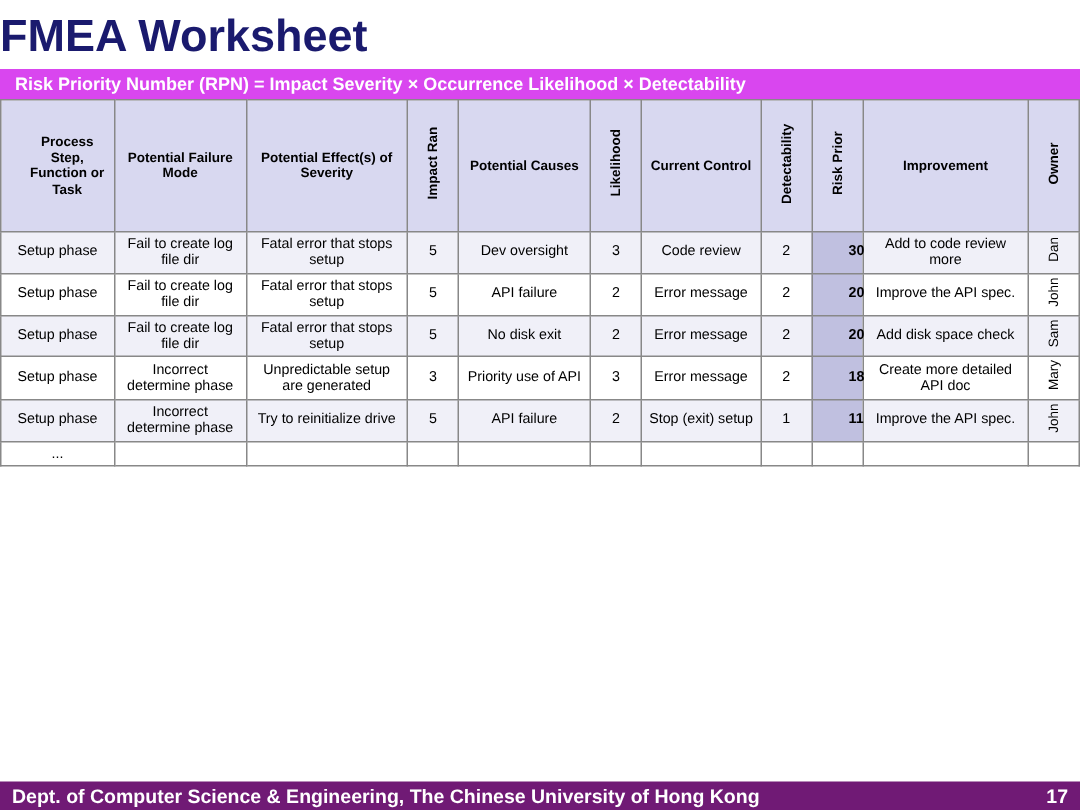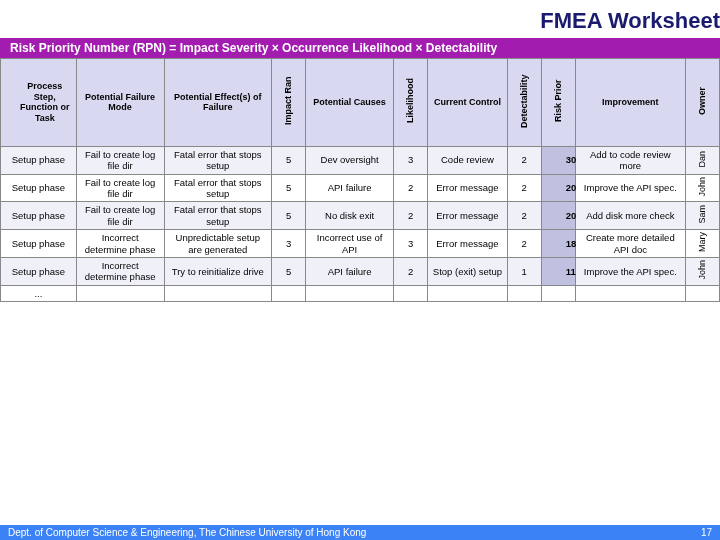--- a/index.html
+++ b/index.html
@@ -12,29 +12,29 @@
       font-size: 11px;
     }
     .page {
       width: 720px;
       height: 540px;
       background: #fff;
       display: flex;
       flex-direction: column;
     }
     .title {
-      text-align: right;
-      font-size: 22px;
+      text-align: left;
+      font-size: 30px;
       font-weight: bold;
       color: #1a1a6e;
       padding: 8px 0 4px 0;
       background: #fff;
     }
     .rpn-bar {
-      background: #a21caf;
+      background: #d946ef;
       color: #fff;
       font-size: 12px;
       font-weight: bold;
       padding: 3px 10px;
       text-align: left;
     }
     .table-container {
       flex: 1;
       overflow: hidden;
       position: relative;
@@ -81,44 +81,45 @@
     tr:nth-child(odd) td { background: #f0f0f8; }
     tr:nth-child(even) td { background: #fff; }
 
     .rpn-val { font-weight: bold; background: #c0c0e0 !important; padding-left: 24px; }
     .owner-col { writing-mode: vertical-rl; transform: rotate(180deg); font-size: 9px; color: #000; }
 
     .footer {
       display: flex;
       justify-content: space-between;
       align-items: center;
-      background: #3b82f6;
+      background: #701a75;
       color: #fff;
-      font-size: 10px;
+      font-size: 13px;
       padding: 2px 8px;
+      font-weight: bold;
     }
   </style>
 </head>
 <body>
 
 <div class="page">
   <div class="title">FMEA Worksheet</div>
   <div class="rpn-bar">Risk Priority Number (RPN) = Impact Severity × Occurrence Likelihood × Detectability</div>
   <div class="table-container">
     <table>
       <thead>
         <tr>
           <th class="col-process">
             <span>Process Step, Function or Task</span>
           </th>
           <th class="col-failure-mode">
             <span>Potential Failure Mode</span>
           </th>
           <th class="col-effect">
-            <span>Potential Effect(s) of Failure</span>
+            <span>Potential Effect(s) of Severity</span>
           </th>
           <th class="col-impact">
             <span class="rot-header">Impact Ran</span>
           </th>
           <th class="col-causes">
             <span>Potential Causes</span>
           </th>
           <th class="col-likelihood">
             <span class="rot-header">Likelihood</span>
           </th>
@@ -169,29 +170,29 @@
           <tr>
             <td>Setup phase</td>
             <td>Fail to create log file dir</td>
             <td>Fatal error that stops setup</td>
             <td>5</td>
             <td>No disk exit</td>
             <td>2</td>
             <td>Error message</td>
             <td>2</td>
             <td class="rpn-val">20</td>
-            <td>Add disk more check</td>
+            <td>Add disk space check</td>
             <td><span class="owner-col">Sam</span></td>
           </tr>
           <tr>
             <td>Setup phase</td>
             <td>Incorrect determine phase</td>
             <td>Unpredictable setup are generated</td>
             <td>3</td>
-            <td>Incorrect use of API</td>
+            <td>Priority use of API</td>
             <td>3</td>
             <td>Error message</td>
             <td>2</td>
             <td class="rpn-val">18</td>
             <td>Create more detailed API doc</td>
             <td><span class="owner-col">Mary</span></td>
           </tr>
           <tr>
             <td>Setup phase</td>
             <td>Incorrect determine phase</td>

